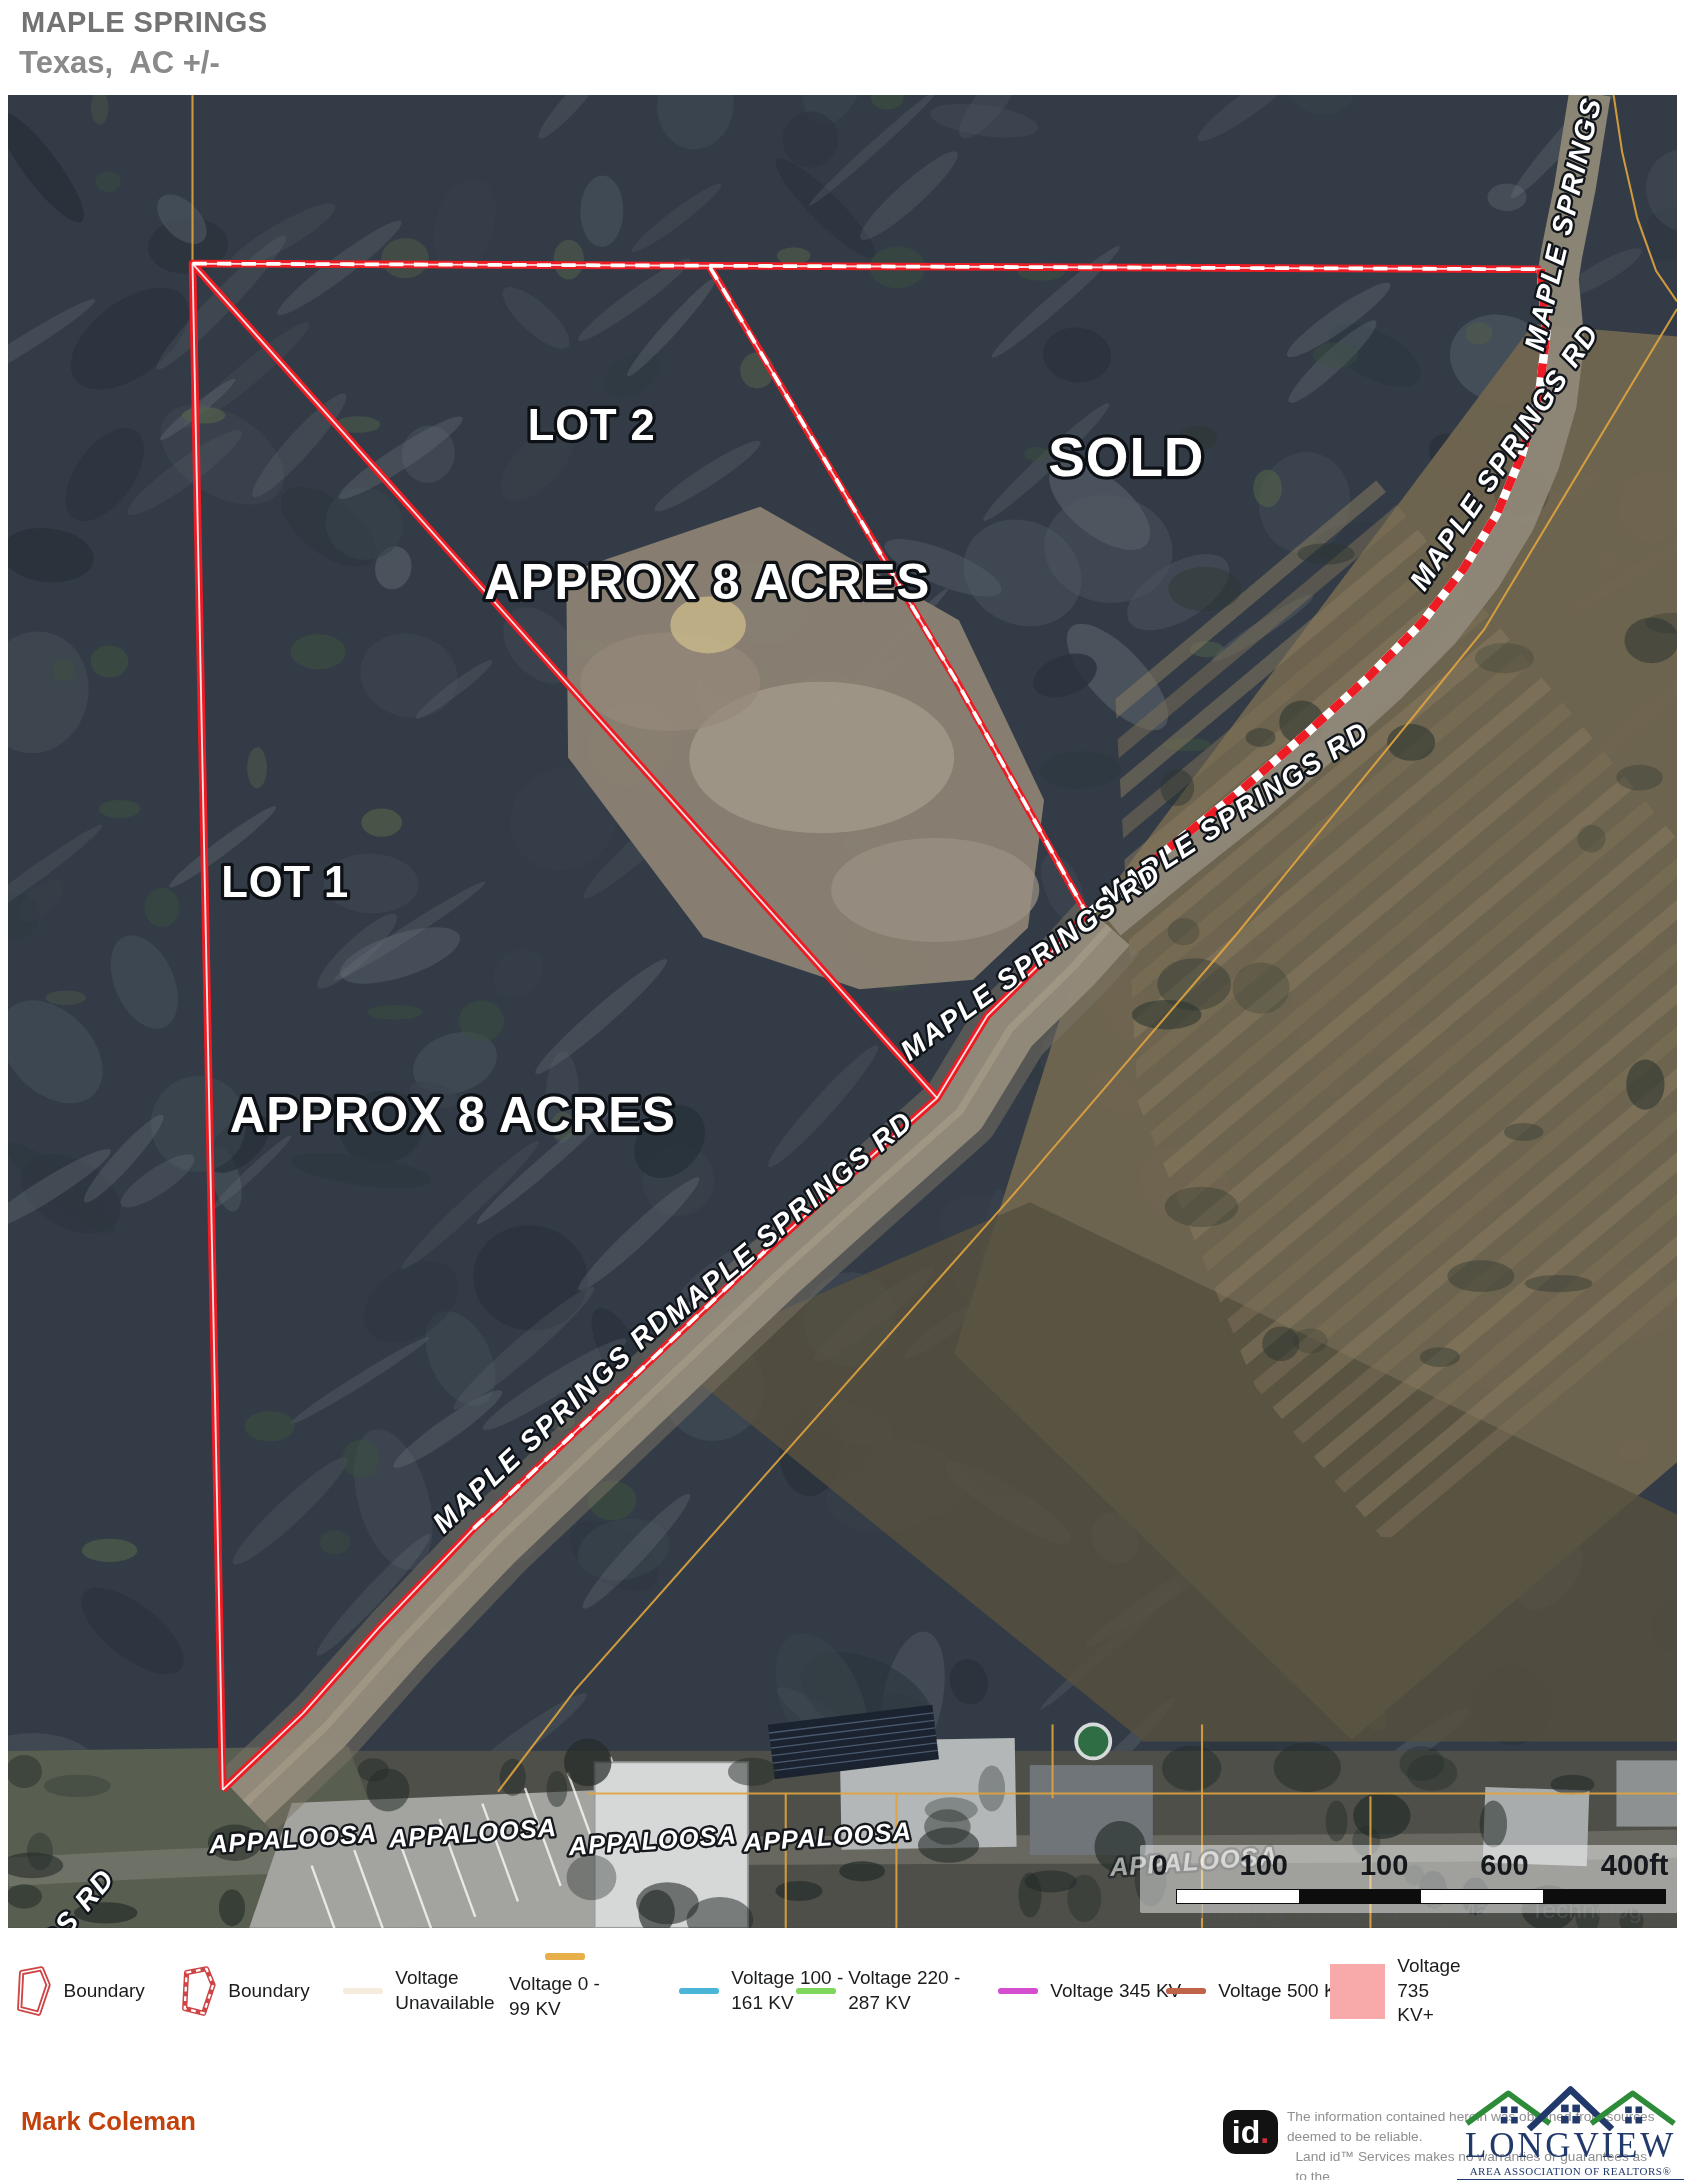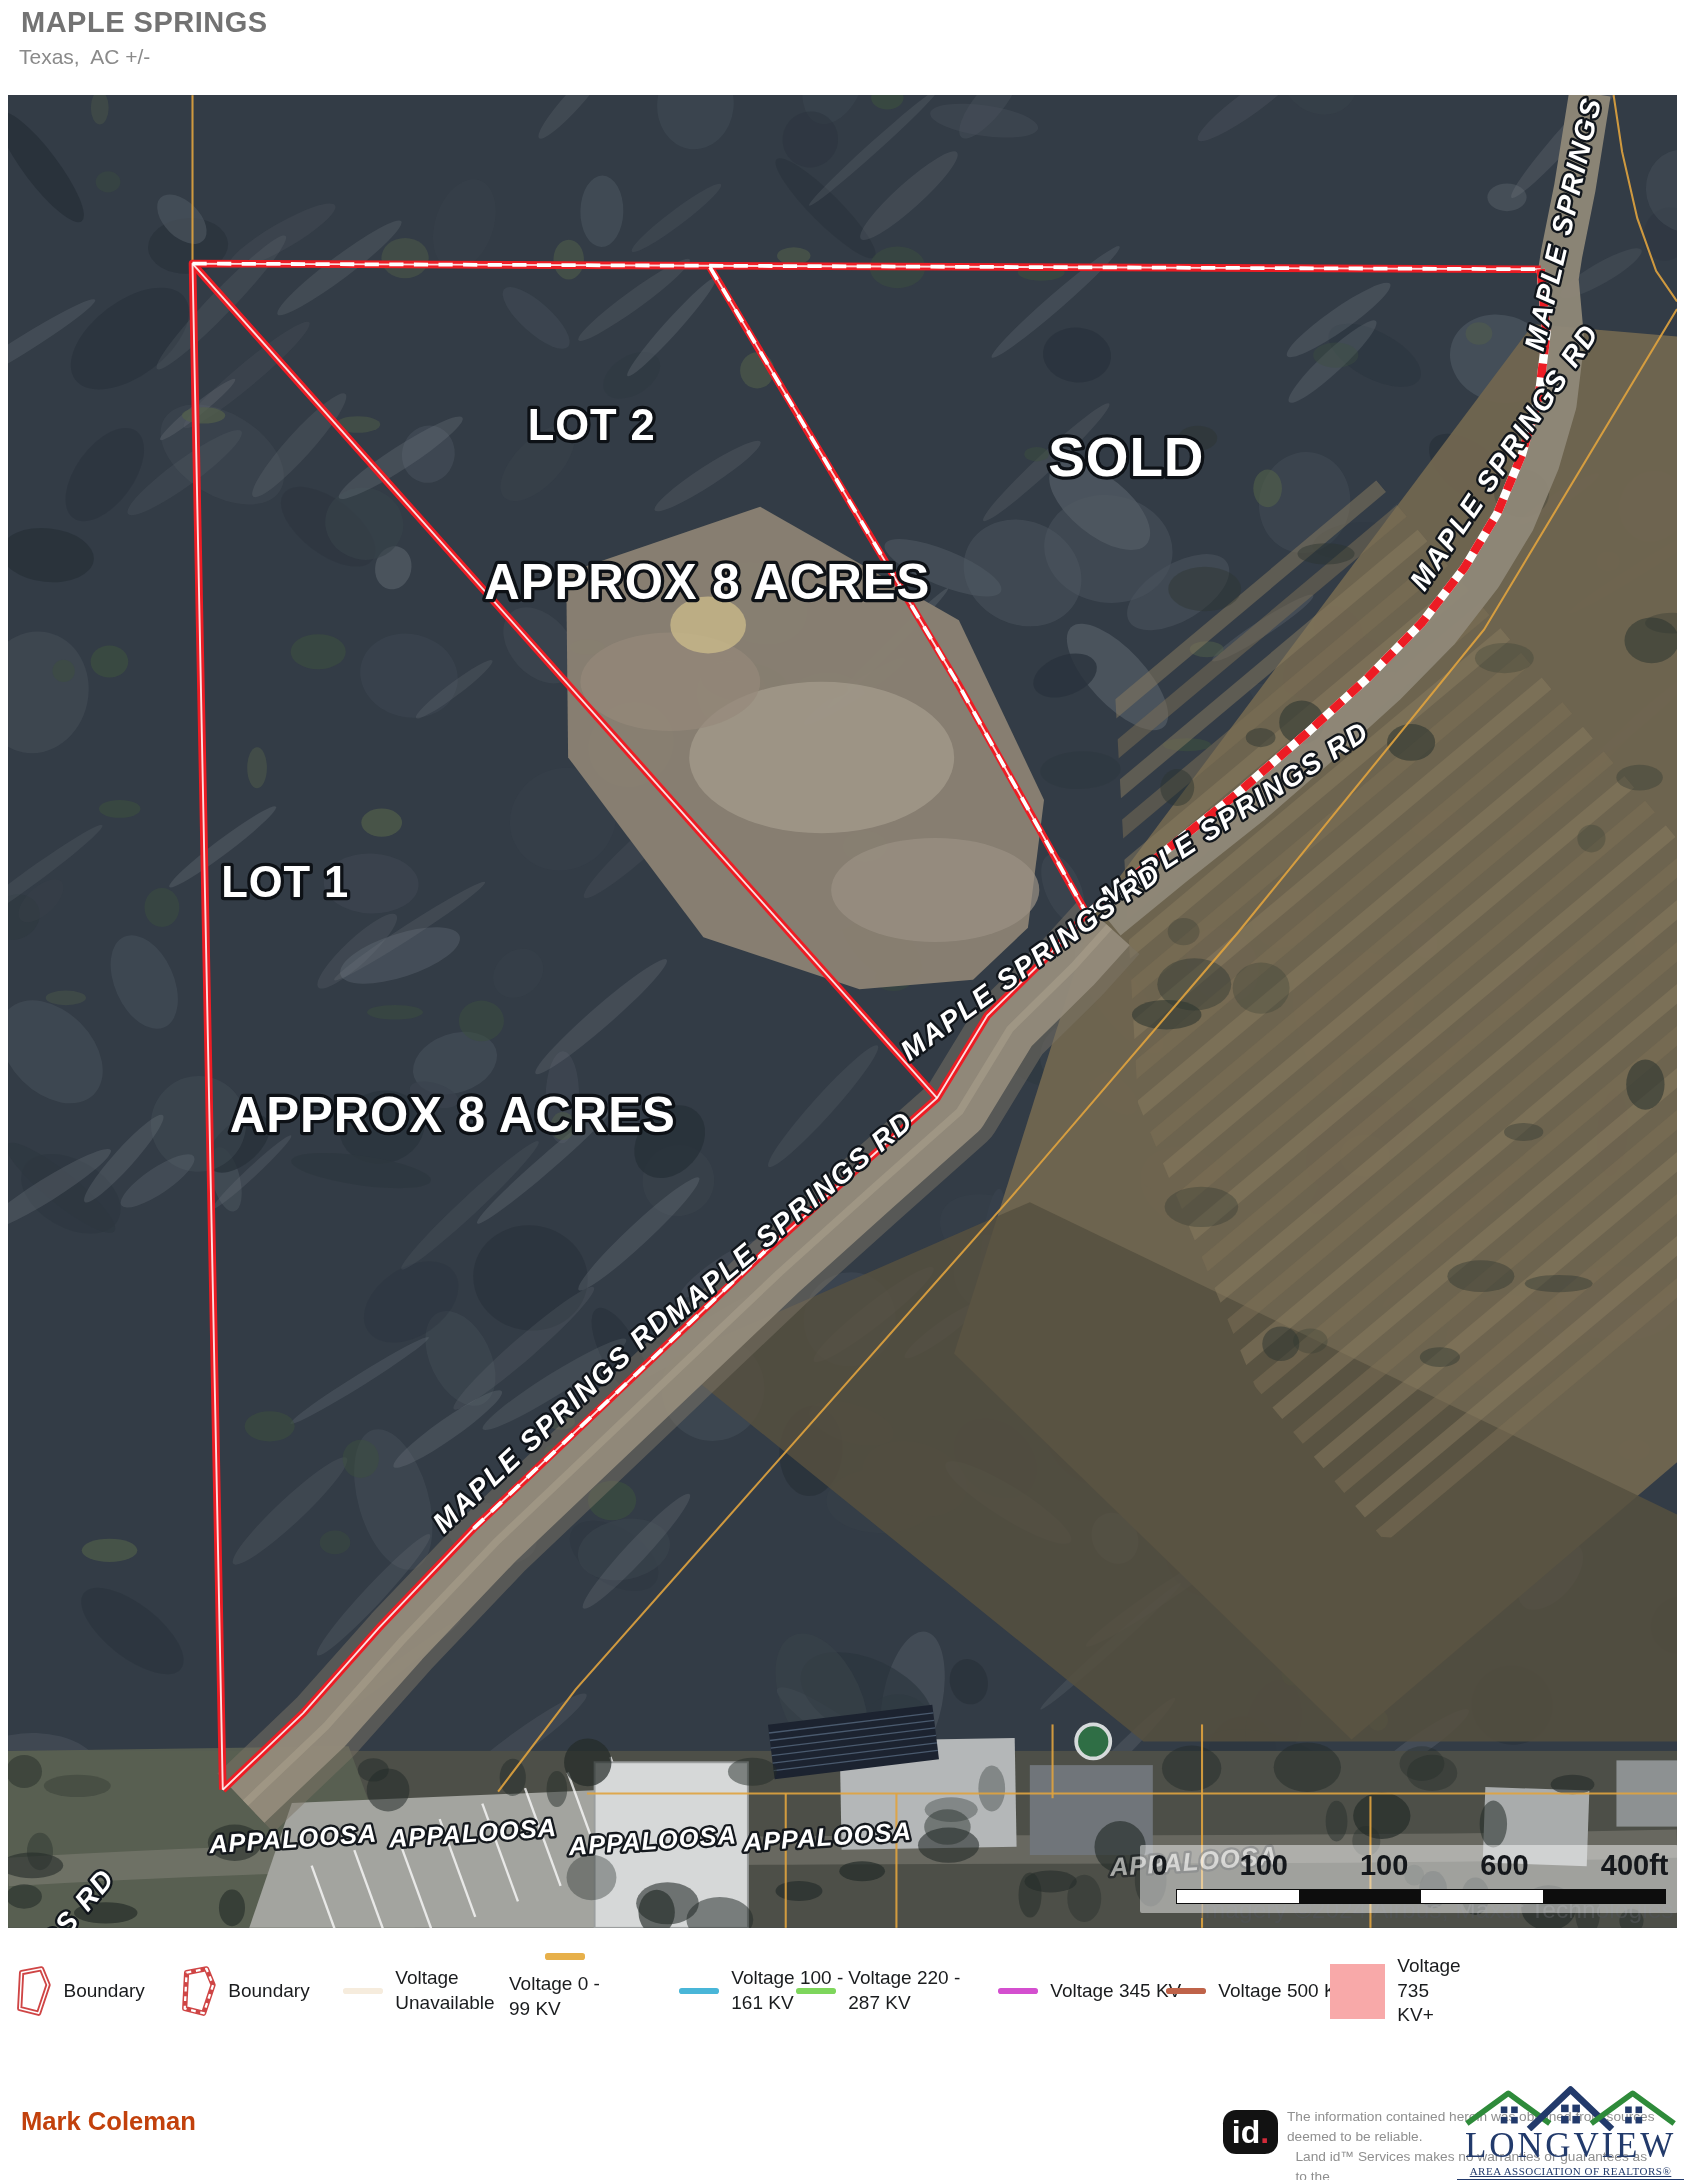--- a/index.html
+++ b/index.html
@@ -1,20 +1,20 @@
 <!DOCTYPE html>
 <html style="font-size:15px"><head>
 <meta charset="utf-8">
 <style>
   html,body{margin:0;padding:0;background:#fff;}
   .page{position:relative;width:1685px;height:2180px;background:#ffffff;overflow:hidden;
         font-family:"Liberation Sans",sans-serif;}
   
   .hdr-title{position:absolute;left:21px;top:5.7px;font-size:29px;font-weight:700;color:#737373;letter-spacing:0.5px;}
-  .hdr-sub{position:absolute;left:19px;top:45px;font-size:21px;font-weight:400;color:#8a8a8a;white-space:pre;}
+  .hdr-sub{position:absolute;left:19px;top:45px;font-size:31px;font-weight:700;color:#8a8a8a;white-space:pre;}
   
   .map{position:absolute;left:7.6px;top:95px;width:1669px;height:1833px;overflow:hidden;background:#343d47;}
   .map svg{position:absolute;left:0;top:0;}
   text.arealbl{font-family:"Liberation Sans",sans-serif;font-weight:800;fill:#ffffff;
                paint-order:stroke;stroke:#0d1116;stroke-width:7px;stroke-linejoin:round;letter-spacing:1px;}
   text.roadlbl{font-family:"Liberation Sans",sans-serif;font-weight:700;font-style:italic;fill:#ffffff;
                font-size:30px;paint-order:stroke;stroke:#10151b;stroke-width:5px;stroke-linejoin:round;letter-spacing:2px;}
   text.streetlbl{font-family:"Liberation Sans",sans-serif;font-weight:700;font-style:italic;fill:#ffffff;
                font-size:27px;paint-order:stroke;stroke:#14181d;stroke-width:5px;stroke-linejoin:round;letter-spacing:1px;}
   
@@ -40,21 +40,21 @@
   .sw.big{width:55px;height:55px;border-radius:0;}
   
   .agent{position:absolute;left:21px;top:2107px;font-size:25.6px;font-weight:700;color:#c2410c;}
   .idlogo{position:absolute;left:1223px;top:2110px;width:55px;height:44px;background:#121212;border-radius:13.2px;
           display:flex;align-items:center;justify-content:center;color:#fff;font-weight:800;font-size:32px;}
   .idlogo .dot{color:#d22b3a;}
   .disclaimer{position:absolute;left:1287px;top:2107px;width:371px;font-size:13.7px;line-height:1.45;color:#8f8f8f;}
   .disclaimer .disc-line:nth-child(3){padding-left:8.5px;}
   .lv{position:absolute;left:1457px;top:2082px;width:227px;text-align:center;z-index:7;}
   .lv-name{font-family:"Liberation Serif",serif;font-size:35px;color:#223a6b;letter-spacing:2.8px;line-height:1;margin-top:-5.7px;text-align:center;}
-  .lv-sub{font-family:"Liberation Serif",serif;font-size:11px;color:#223a6b;letter-spacing:0.5px;margin-top:1.9px;text-decoration:underline;}
+  .lv-sub{font-family:"Liberation Serif",serif;font-size:11px;color:#223a6b;letter-spacing:0.5px;margin-top:1.9px;}
   .lv-bar{height:5.7px;background:#223a6b;margin-top:1.9px;}
 </style>
 </head>
 <body>
 
 <div class="page">
 
   <div class="hdr-title">MAPLE SPRINGS</div>
   <div class="hdr-sub">Texas,  AC +/-</div>
 

